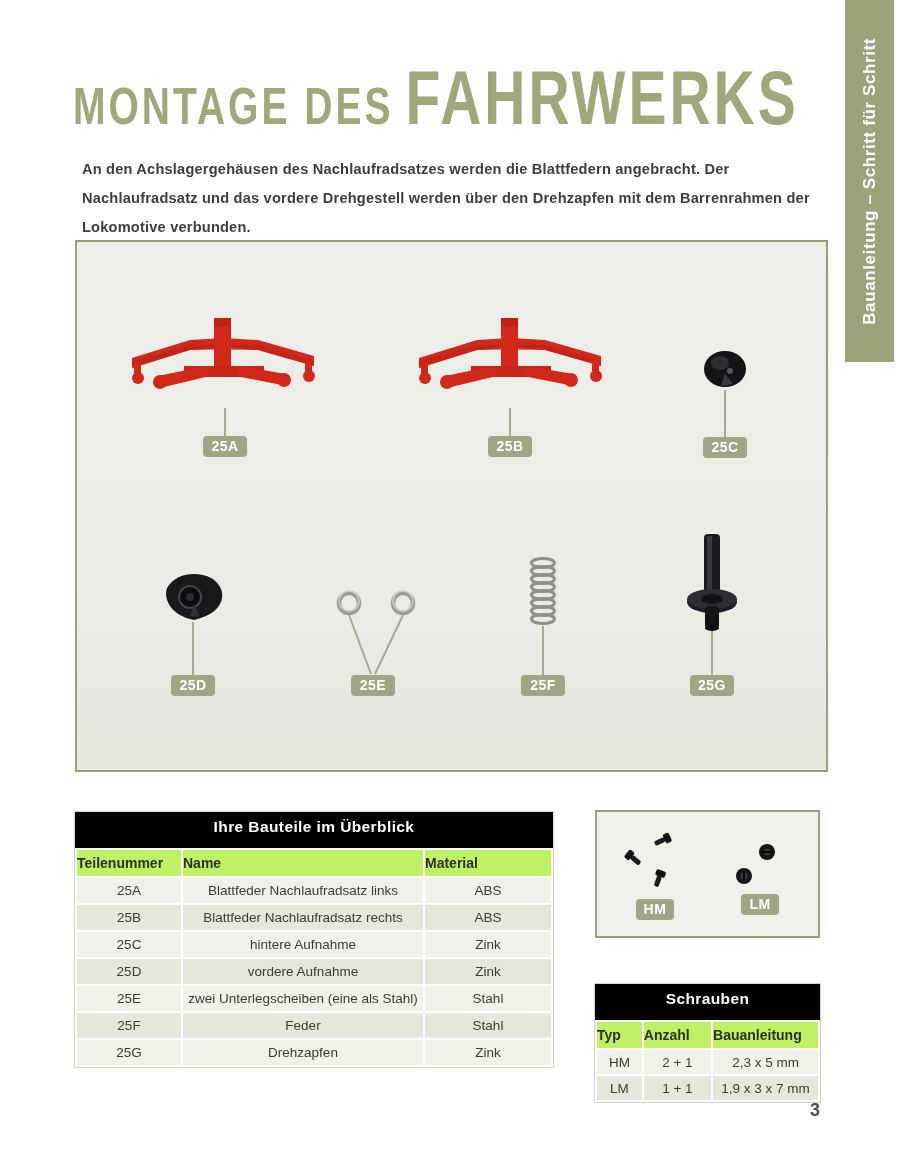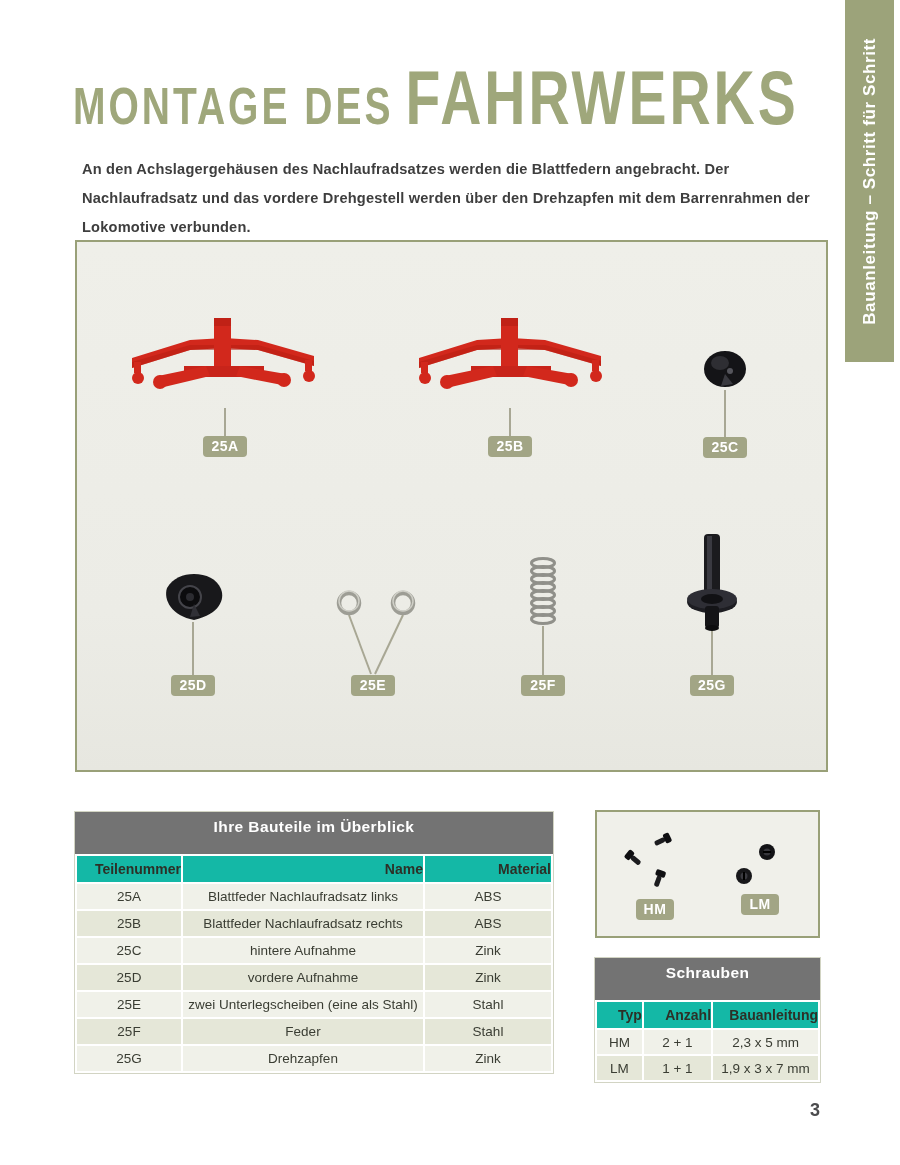--- a/index.html
+++ b/index.html
@@ -41,42 +41,42 @@
   .plabel {
     position:absolute; width:44px; height:21px; line-height:21px; text-align:center;
     background:#a2a585; color:#ffffff; font-weight:bold; font-size:14px;
     border-radius:4px; letter-spacing:.5px;
   }
   .plabel.small { width:38px; }
 
   
   .tbl-wrap { position:absolute; background:#ffffff; box-shadow:0 0 0 1px #d2d4c3; }
   .tbl-head {
-    height:42px; line-height:30px; text-align:center; background:#737373;
+    height:36px; line-height:30px; text-align:center; background:#000000;
     color:#ffffff; font-weight:bold; font-size:15.5px; letter-spacing:.4px;
   }
   .tbl-wrap table { border-collapse:separate; border-spacing:2px; width:100%; table-layout:fixed; }
   .tbl-wrap th {
-    background:#14b8a6; color:#2d3027; font-weight:bold; font-size:14px; height:26px; text-align:right;
+    background:#bef264; color:#2d3027; font-weight:bold; font-size:14px; height:26px; text-align:left;
   }
   .tbl-wrap td { font-size:13.5px; color:#3a3d33; height:25px; text-align:center; }
   .tbl-wrap tbody tr:nth-child(odd) td { background:#f0f1e9; }
   .tbl-wrap tbody tr:nth-child(even) td { background:#e5e7d8; }
 
   .parts-table { left:75px; top:812px; width:478px; }
   .parts-table col.c1 { width:104px; } .parts-table col.c2 { width:240px; } .parts-table col.c3 { width:126px; }
 
   
   .screws-photo {
     position:absolute; left:595px; top:810px; width:225px; height:128px;
     background:#f0f0ea; border:2px solid #99a078;
   }
   .screws-photo svg { position:absolute; left:0; top:0; }
 
-  .screws-table { left:595px; top:958px; width:225px; }
+  .screws-table { left:595px; top:984px; width:225px; }
   .screws-table col.c1 { width:44px; } .screws-table col.c2 { width:66px; } .screws-table col.c3 { width:103px; }
   .screws-table td { height:24px; }
 
   .page-number { position:absolute; left:800px; top:1100px; width:30px; text-align:center;
     font-size:18px; font-weight:bold; color:#4b4b4d; }
 </style>
 </head>
 <body>
 
 <div class="page">

